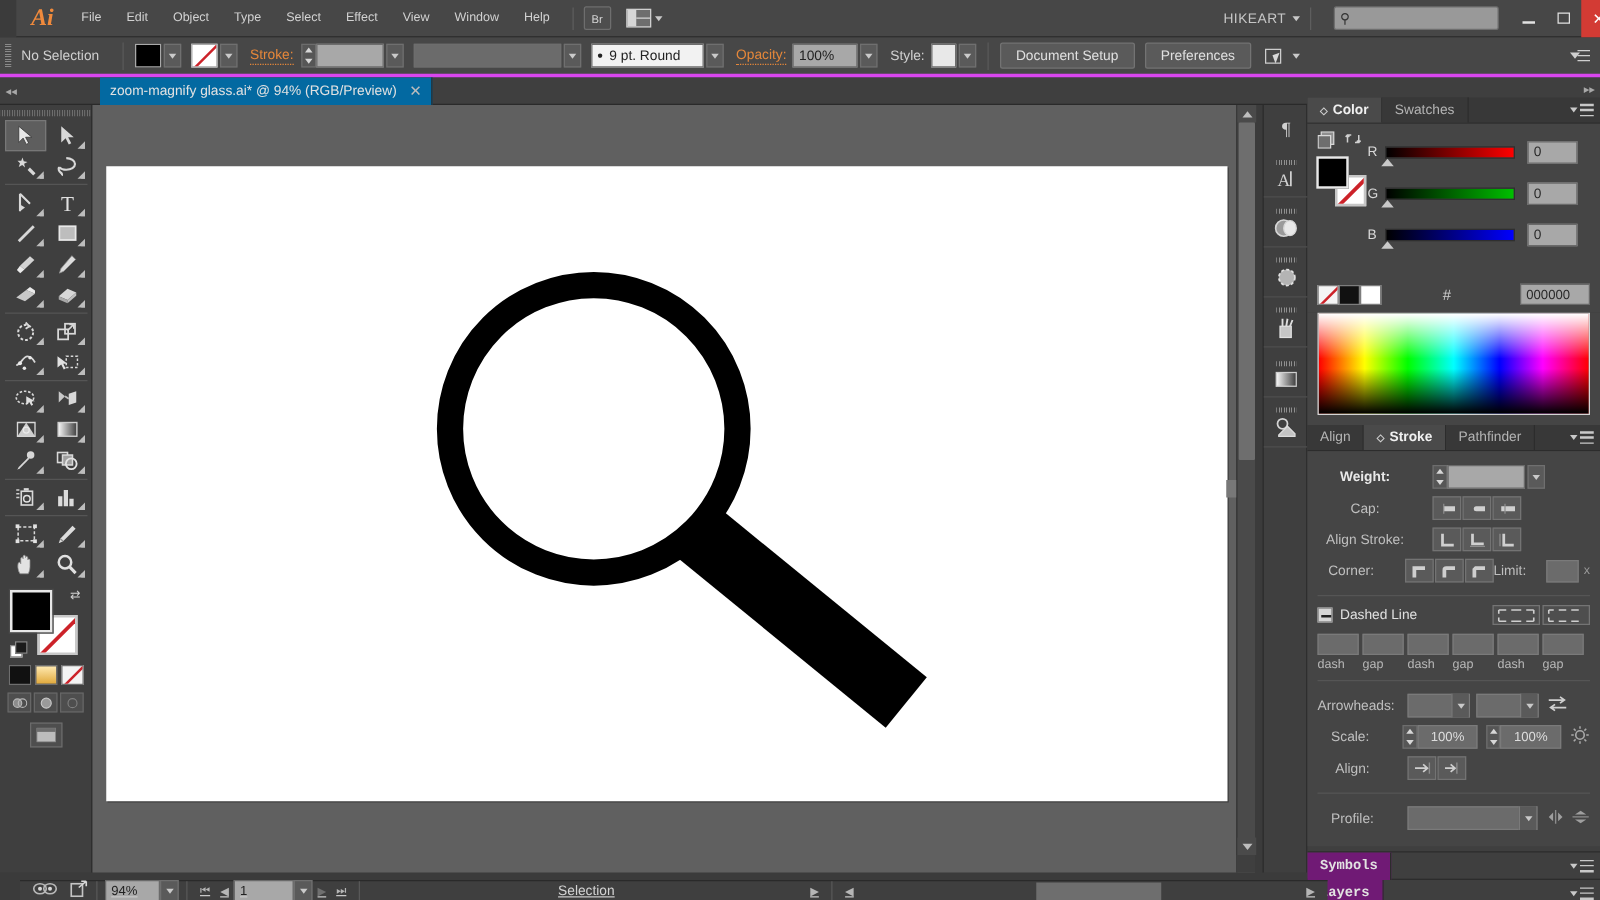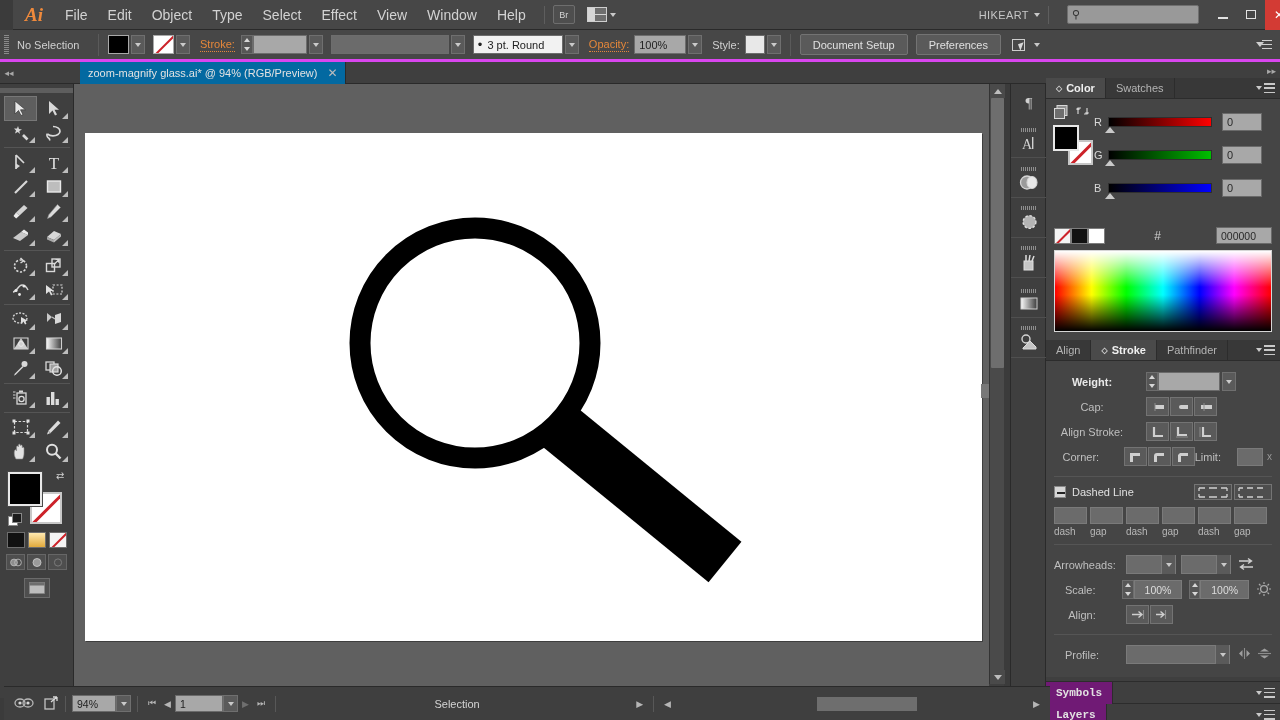--- a/index.html
+++ b/index.html
@@ -21,21 +21,21 @@
     display: flex; align-items: center;
     border-bottom: 1px solid #2a2a2a;
   }
   .ai-logo {
     width: 42px; height: 30px; display: flex; align-items: center; justify-content: center;
     color: #f08a3c; font-size: 19px; font-weight: bold; font-style: italic;
     font-family: "Liberation Serif", serif;
   }
   .menu-item {
     padding: 0 10px; height: 30px; line-height: 30px;
-    color: #d2d2d2; font-size: 14px; white-space: nowrap;
+    color: #d2d2d2; font-size: 10px; white-space: nowrap;
   }
   .mb-sep { width: 1px; height: 18px; background: #5e5e5e; margin: 0 8px; }
   .br-btn {
     width: 22px; height: 19px; border: 1px solid #6e6e6e; border-radius: 2px;
     background: #4e4e4e; color: #d4d4d4; font-size: 9px;
     display: flex; align-items: center; justify-content: center;
   }
   .arrange-btn {
     margin-left: 12px; display: flex; align-items: center; gap: 3px;
   }
@@ -369,23 +369,23 @@
     height: 22px; background: #3f3f3f; border-top: 1px solid #2c2c2c;
     display: flex; align-items: center;
   }
   .cp-tab {
     height: 22px; padding: 0 10px; background: #701a75; display:flex; align-items:center;
     font-size: 11px; color: #e2e2e2; font-weight: bold; border-right: 1px solid #2c2c2c; font-family: Liberation Mono, monospace;
   }
 
   
   .statusbar {
-    position: absolute; left: 4px; bottom: 0; width: 1046px; height: 34px;
+    position: absolute; left: 16px; bottom: 0; width: 1046px; height: 16px;
     background: #3f3f3f; border-top: 1px solid #2a2a2a;
-    display: flex; align-items: center;
+    display: flex; align-items: center; text-decoration: underline;
   }
   .sb-sep { width: 1px; height: 16px; background: #585858; margin: 0 6px; }
   .zoomfield {
     width: 44px; height: 17px; background: #a8a8a8; border: 1px solid #6a6a6a;
     font-size: 10.5px; color: #222; display:flex;align-items:center;padding-left:4px;
   }
   .zoom-dd { width: 15px; height: 17px; background:#5a5a5a; border:1px solid #6f6f6f; display:flex;align-items:center;justify-content:center;}
   .pagefield {
     width: 48px; height: 17px; background: #a8a8a8; border: 1px solid #6a6a6a;
     font-size: 10.5px; color: #222; display:flex;align-items:center;padding-left:4px;
@@ -462,21 +462,21 @@
         <div class="caret-dn"></div>
       </div>
     <div style="width:8px"></div>
     <div class="field dark" style="width:118px"></div>
     <div class="dd-arrow">
         <div class="caret-dn"></div>
       </div>
     <div style="width:8px"></div>
     <div class="field white" style="width:90px">
       <span style="font-size:13px;line-height:1;margin-right:5px">•</span>
-      <span>3 pt. Round</span>
+      <span>9 pt. Round</span>
     </div>
     <div class="dd-arrow">
         <div class="caret-dn"></div>
       </div>
     <div style="width:10px"></div>
     <span class="stroke-label">Opacity:</span>
     <div style="width:5px"></div>
     <div class="field" style="width:52px">100%</div>
     <div class="dd-arrow">
         <div class="caret-dn"></div>

